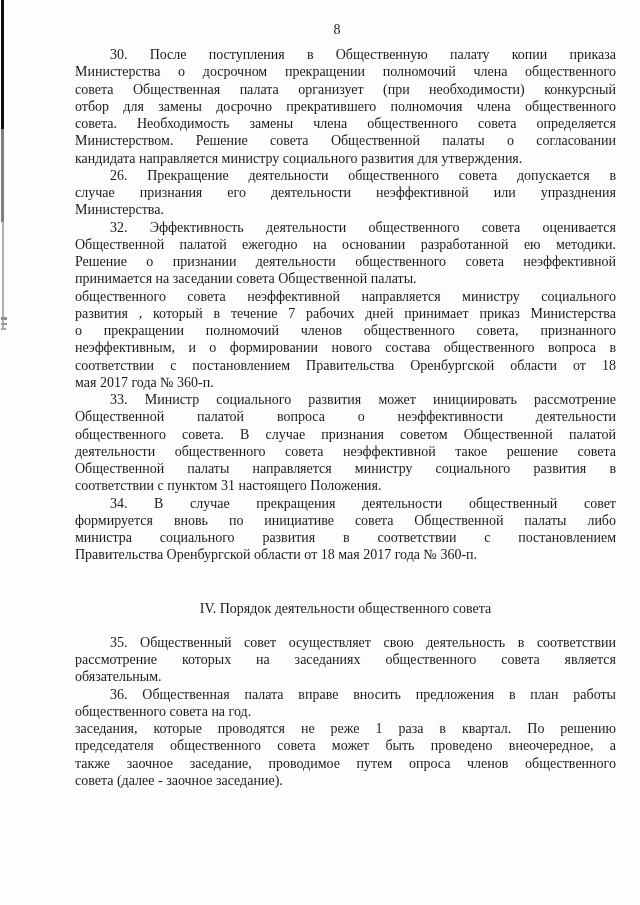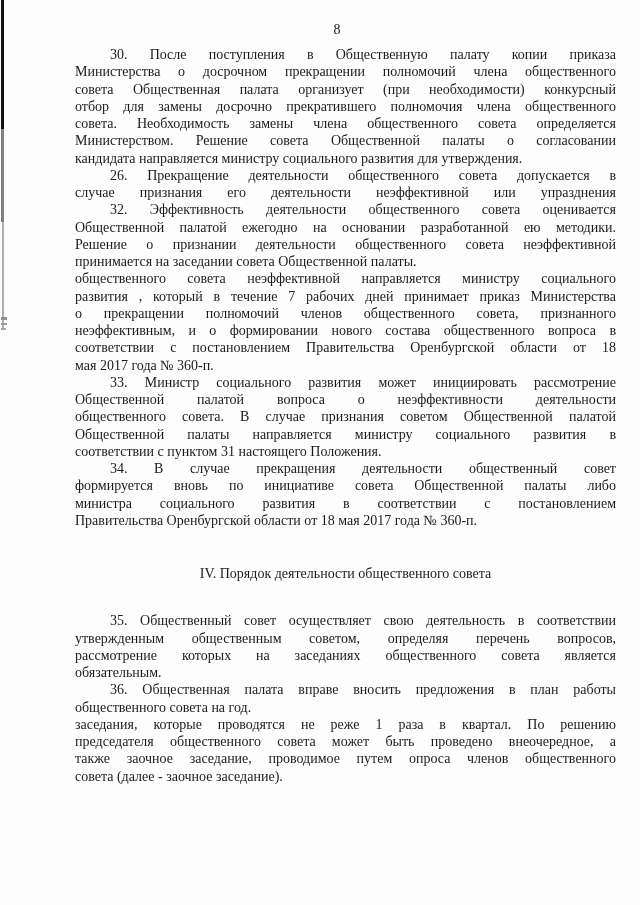--- a/index.html
+++ b/index.html
@@ -33,21 +33,21 @@
     font-size: 14px;
     line-height: 17.25px;
   }
   .paragraph { margin: 0; }
   .line { text-align: justify; }
   .line.just { text-align-last: justify; }
   .line.first { text-indent: 35px; }
   .heading {
     text-align: center;
     margin-top: 36px;
-    margin-bottom: 30px;
+    margin-bottom: 17px;
   }
   
   .edge { position: absolute; }
   .edge-black  { left: 1px;   top: 0;     width: 3px;   height: 129px; background: #101010; }
   .edge-gray   { left: 1px;   top: 129px; width: 2.5px; height: 93px;  background: #808080; }
   .edge-light  { left: 1.5px; top: 222px; width: 2px;   height: 106px; background: #aeaeae; }
   .edge-tick-1 { left: 1px;   top: 317px; width: 6px;   height: 2.5px; background: #8f8f8f; }
   .edge-tick-2 { left: 1px;   top: 323px; width: 6px;   height: 2px;   background: #9a9a9a; }
   .edge-tick-3 { left: 1px;   top: 328px; width: 5px;   height: 2px;   background: #a7a7a7; }
 </style>
@@ -70,52 +70,53 @@
         <div class="line just">Министерства о досрочном прекращении полномочий члена общественного</div>
         <div class="line just">совета Общественная палата организует (при необходимости) конкурсный</div>
         <div class="line just">отбор для замены досрочно прекратившего полномочия члена общественного</div>
         <div class="line just">совета. Необходимость замены члена общественного совета определяется</div>
         <div class="line just">Министерством. Решение совета Общественной палаты о согласовании</div>
         <div class="line">кандидата направляется министру социального развития  для утверждения.</div>
       </div>
       <div class="paragraph">
         <div class="line first just">26. Прекращение деятельности общественного совета допускается в</div>
         <div class="line just">случае признания его деятельности неэффективной или упразднения</div>
+        <div class="line">Министерства.</div>
       </div>
       <div class="paragraph">
         <div class="line first just">32. Эффективность деятельности общественного совета оценивается</div>
         <div class="line just">Общественной палатой ежегодно на основании разработанной ею методики.</div>
         <div class="line just">Решение о признании деятельности общественного совета неэффективной</div>
         <div class="line">принимается на заседании совета Общественной палаты.</div>
       </div>
       <div class="paragraph">
         <div class="line just">общественного совета неэффективной направляется министру социального</div>
         <div class="line just">развития , который в течение 7 рабочих дней принимает приказ Министерства</div>
         <div class="line just">о прекращении полномочий членов общественного совета, признанного</div>
         <div class="line just">неэффективным, и о формировании нового состава общественного вопроса в</div>
         <div class="line just">соответствии с постановлением Правительства Оренбургской области от 18</div>
         <div class="line">мая 2017 года № 360-п.</div>
       </div>
       <div class="paragraph">
         <div class="line first just">33. Министр социального развития может инициировать рассмотрение</div>
         <div class="line just">Общественной палатой вопроса о неэффективности деятельности</div>
         <div class="line just">общественного совета. В случае признания советом Общественной палатой</div>
+        <div class="line just">деятельности общественного совета неэффективной такое решение совета</div>
         <div class="line just">Общественной палаты направляется министру социального развития  в</div>
         <div class="line">соответствии с пунктом 31 настоящего Положения.</div>
       </div>
       <div class="paragraph">
         <div class="line first just">34. В случае прекращения деятельности общественный совет</div>
         <div class="line just">формируется вновь по инициативе совета Общественной палаты либо</div>
         <div class="line just">министра социального развития  в соответствии с постановлением</div>
         <div class="line">Правительства Оренбургской области от 18 мая 2017 года № 360-п.</div>
       </div>
       <div class="heading">IV. Порядок деятельности общественного совета</div>
       <div class="paragraph">
         <div class="line first just">35. Общественный совет осуществляет свою деятельность в соответствии</div>
-        <div class="line just">утвержденным общественным советом, определяя перечень вопросов,</div>
         <div class="line just">рассмотрение которых на заседаниях общественного совета является</div>
         <div class="line">обязательным.</div>
       </div>
       <div class="paragraph">
         <div class="line first just">36. Общественная палата вправе вносить предложения в план работы</div>
         <div class="line">общественного совета на год.</div>
       </div>
       <div class="paragraph">
         <div class="line just">заседания, которые проводятся не реже 1 раза в квартал. По решению</div>
         <div class="line just">председателя общественного совета может быть проведено внеочередное, а</div>

